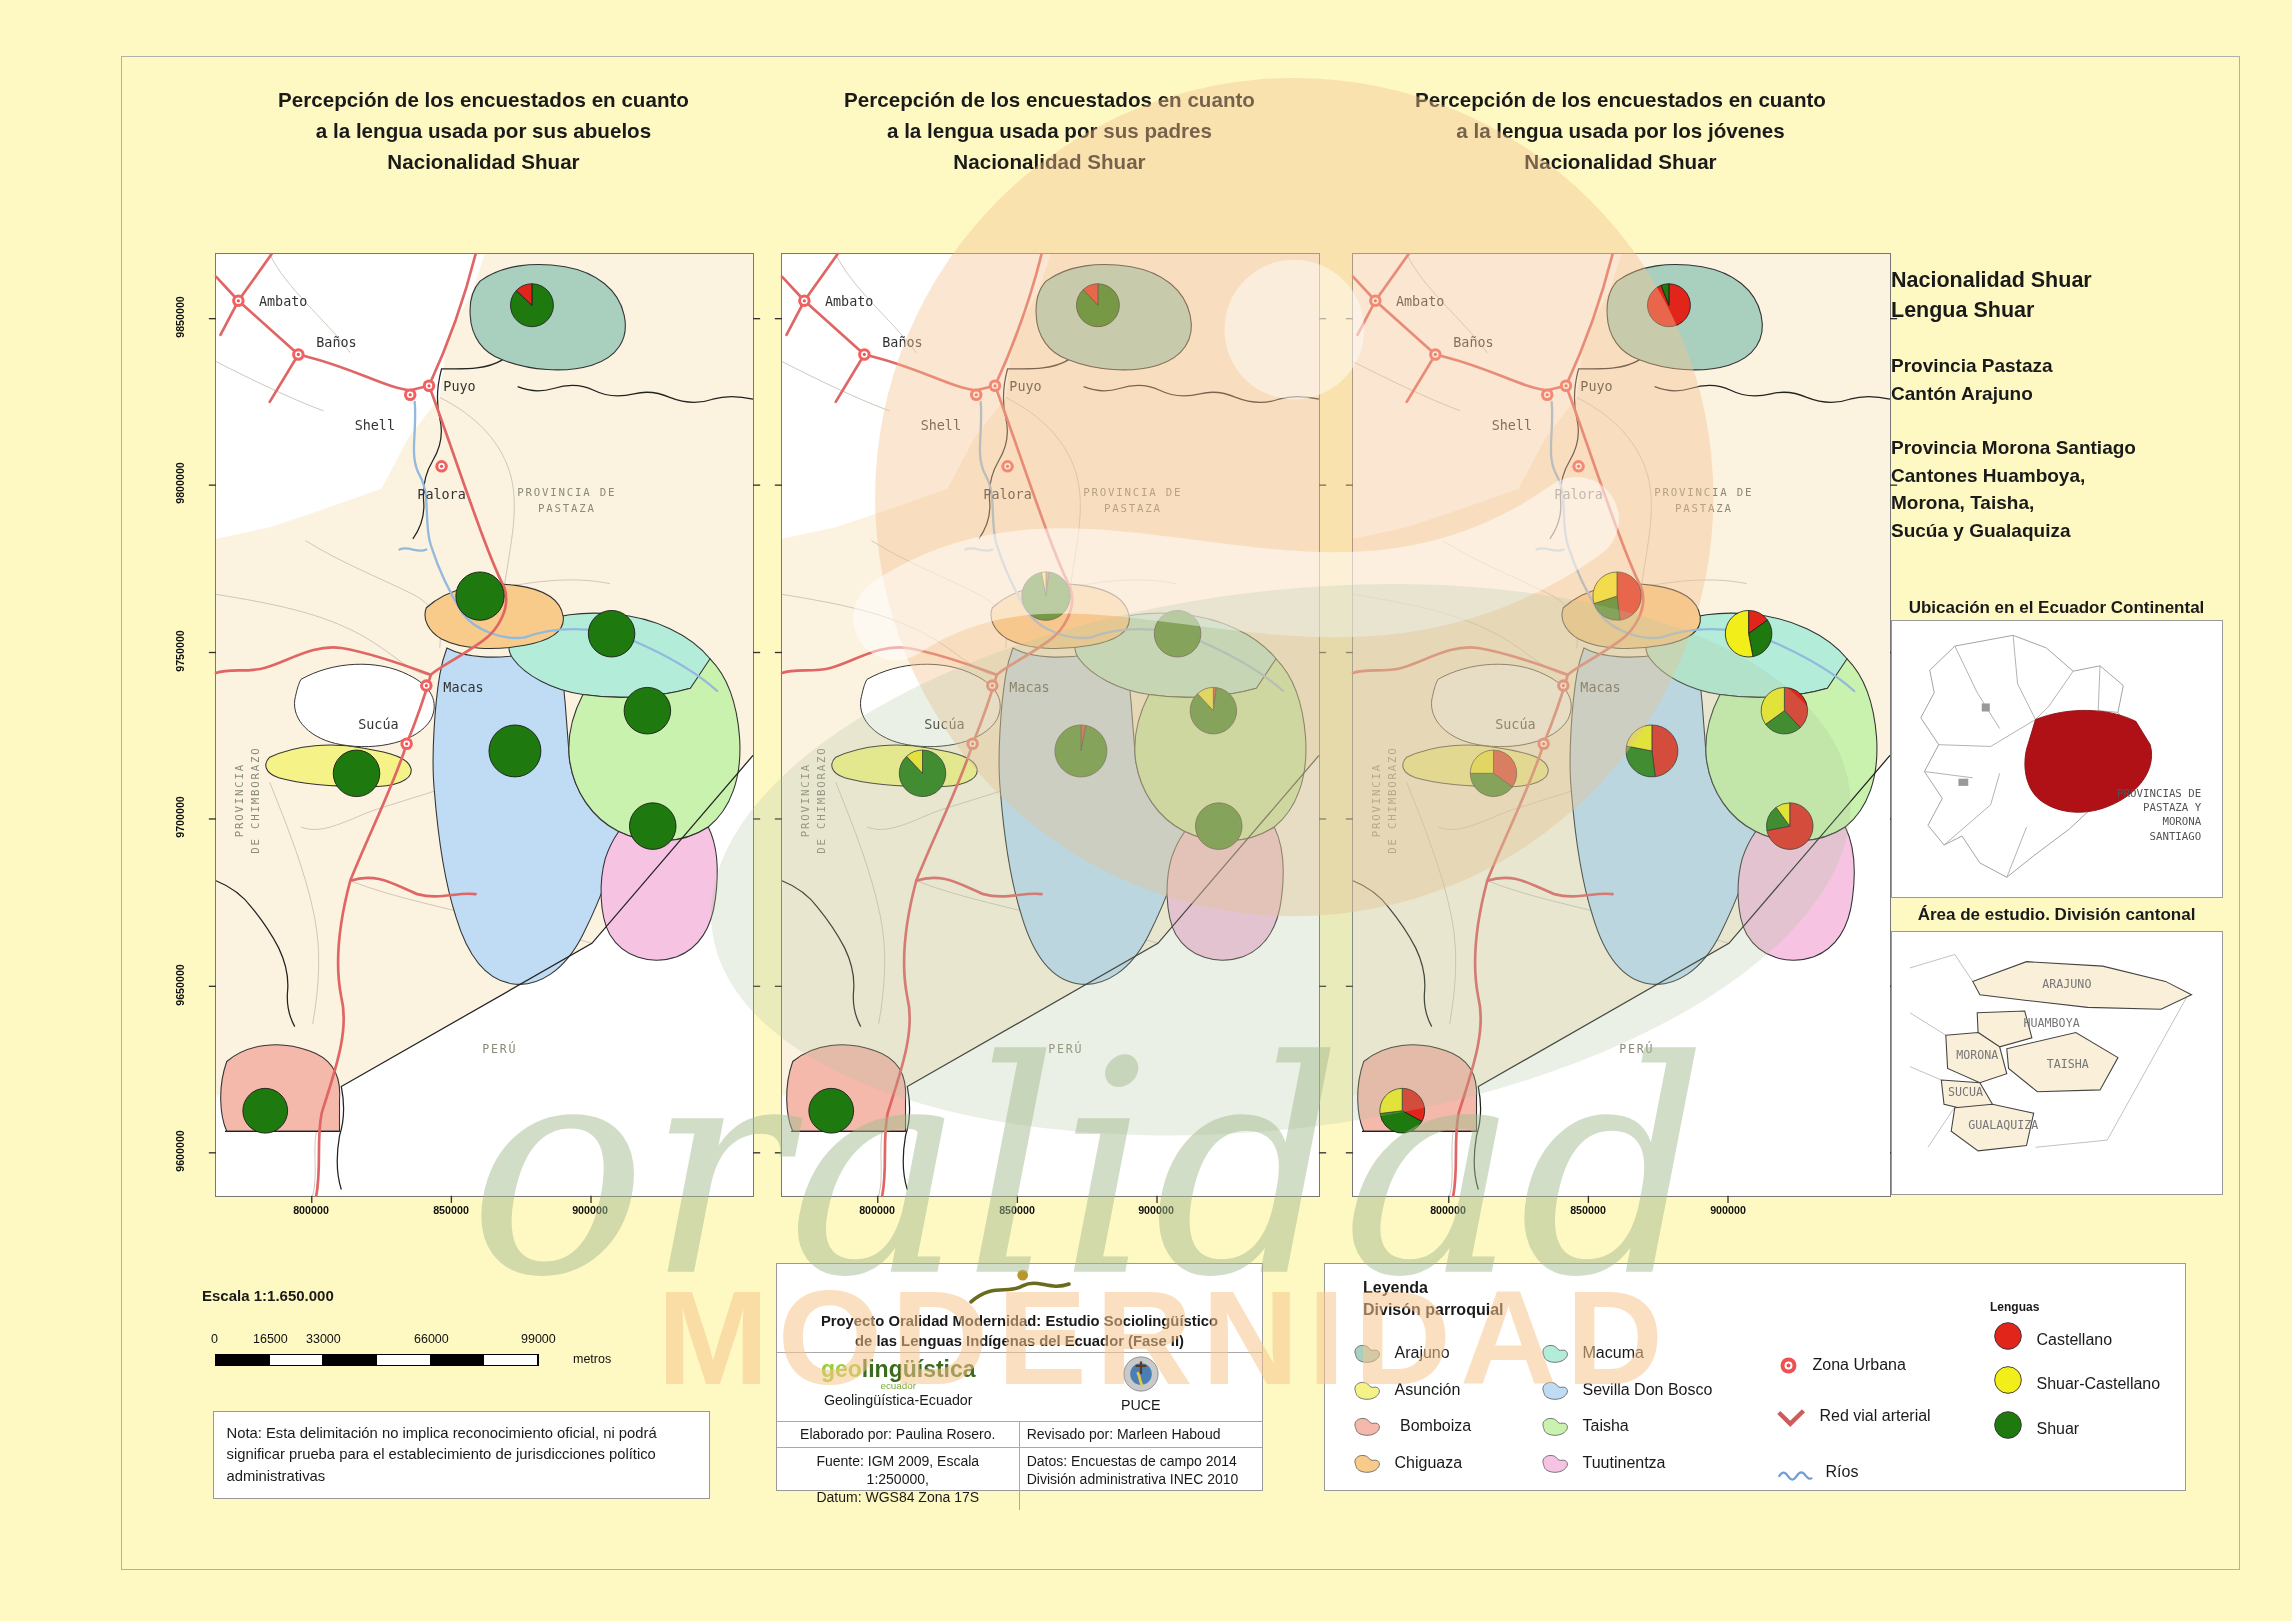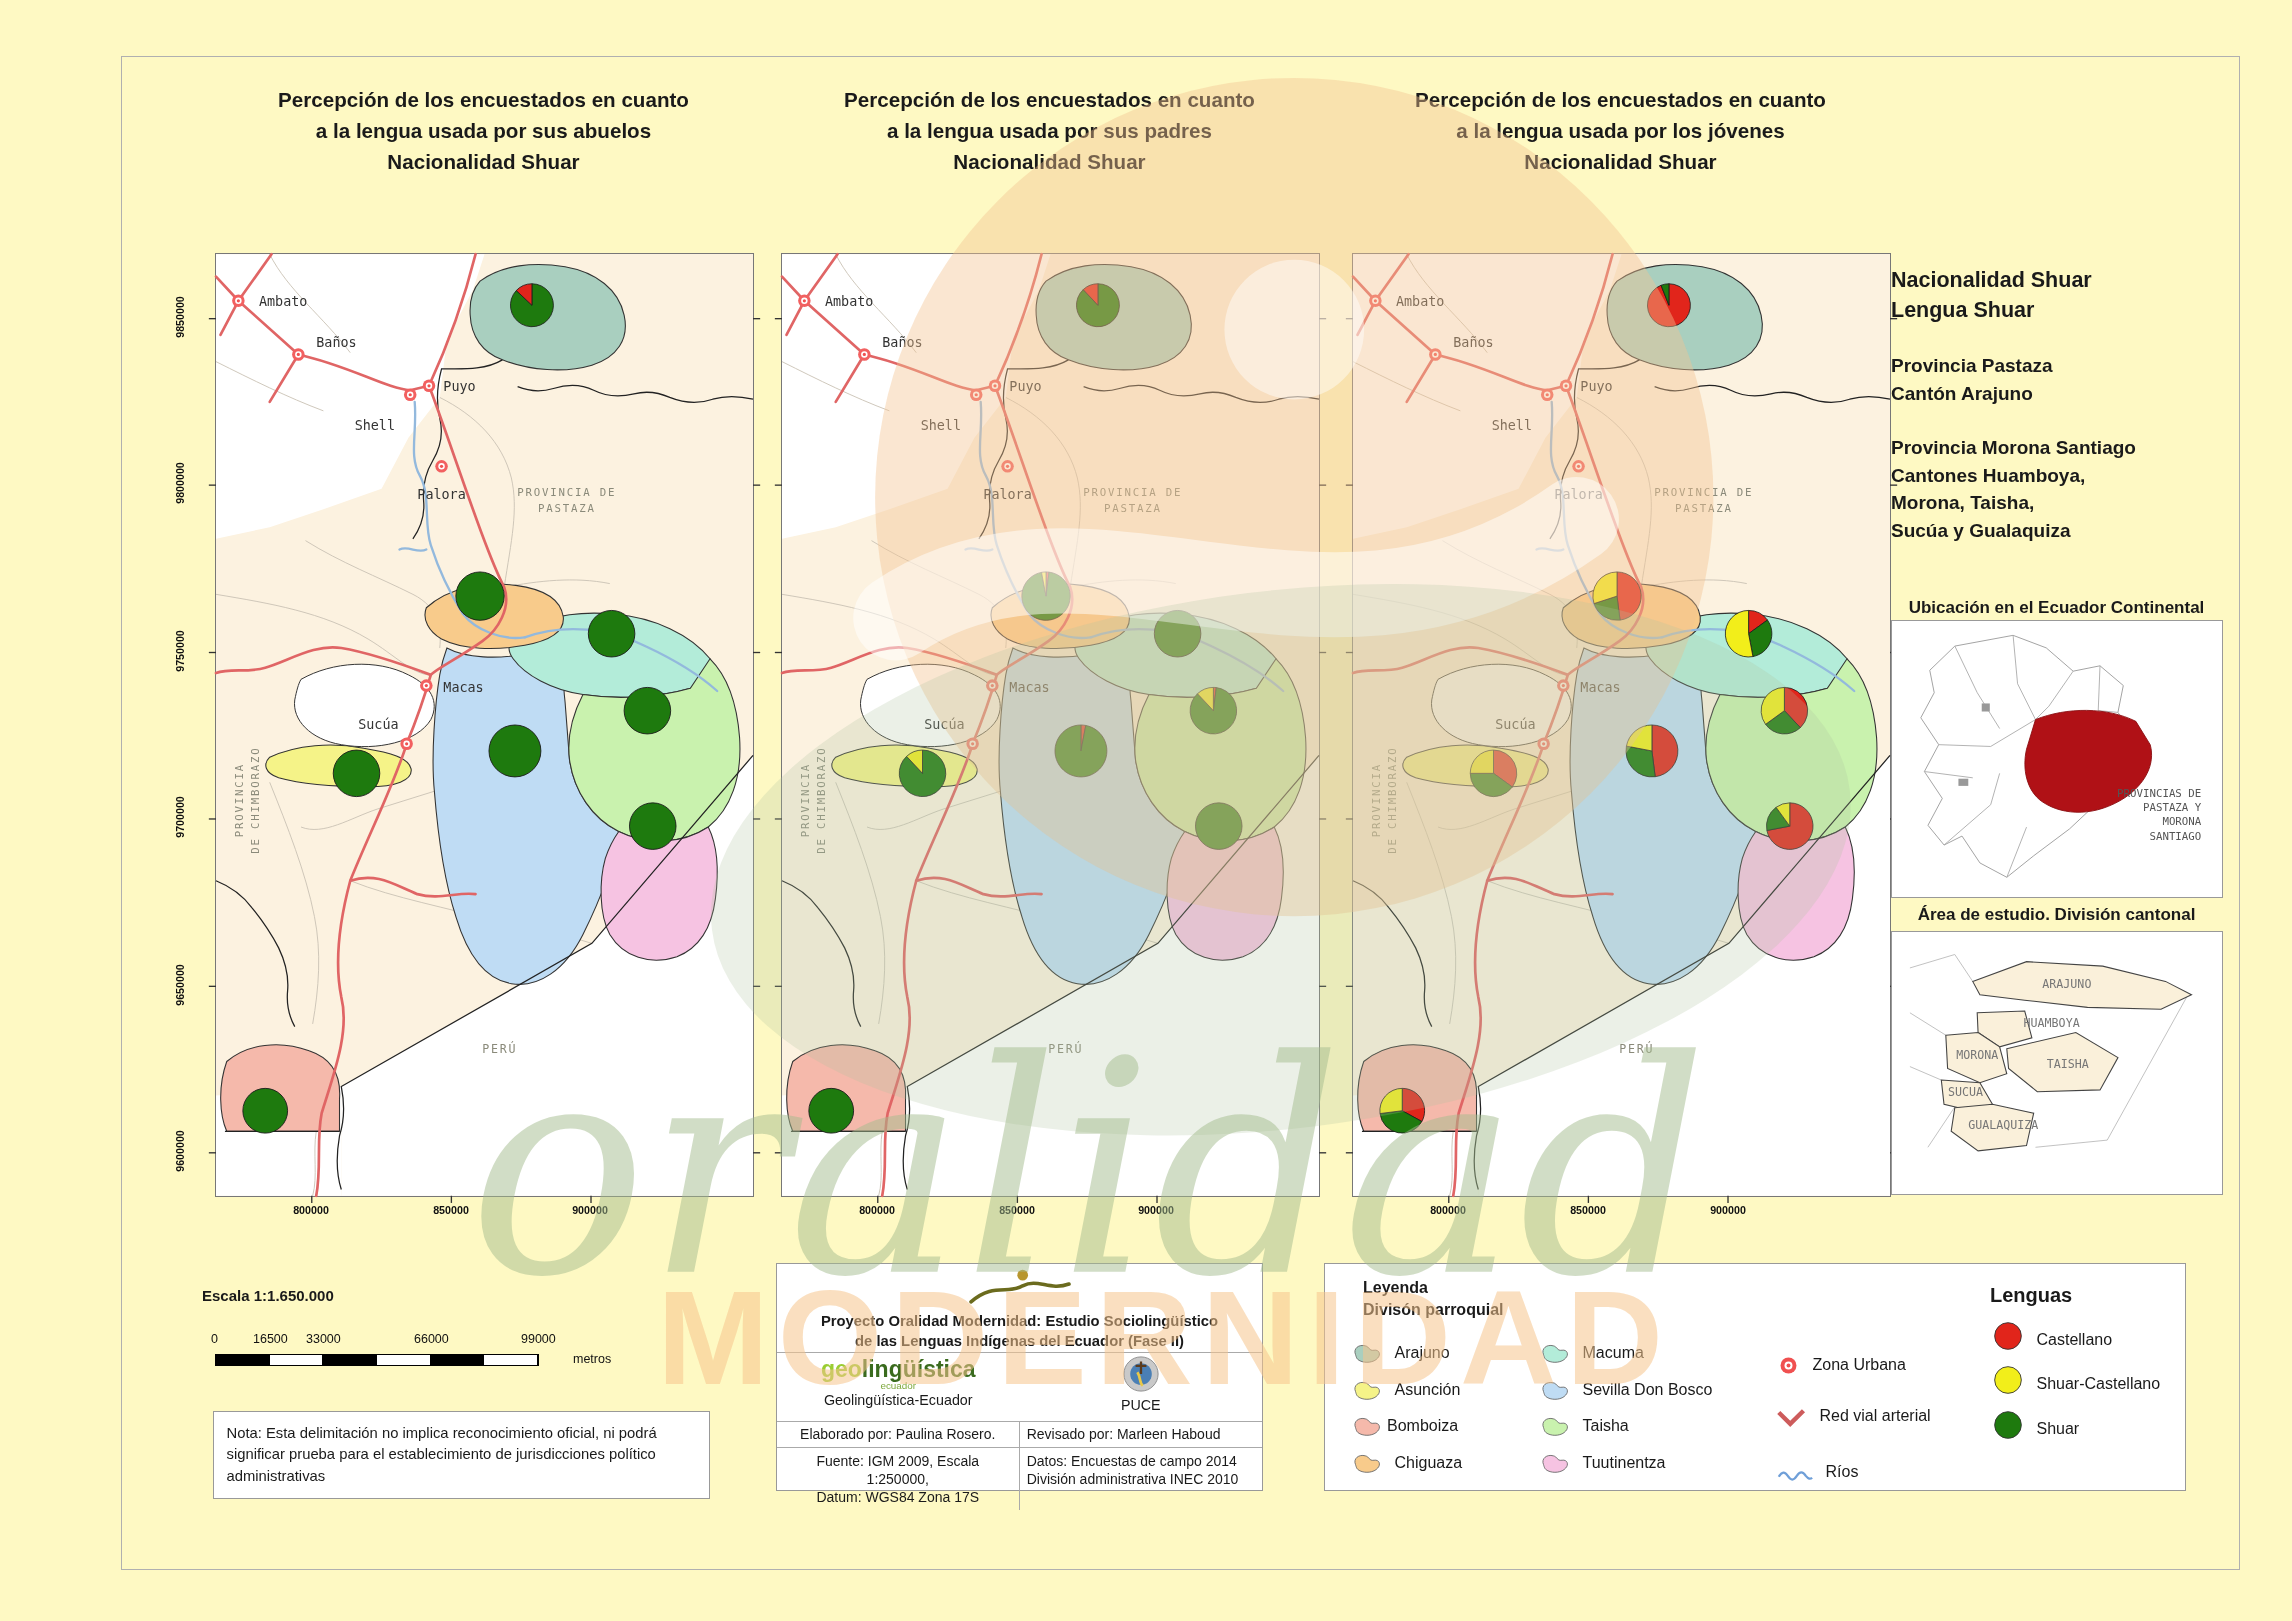--- a/index.html
+++ b/index.html
@@ -31,21 +31,21 @@
   .cr-logos{display:flex;border-top:0.9px solid #aaa;height:68px;}
   .cr-logos>div{flex:1;text-align:center;padding-top:3.6px;}
   .cr-cap{font-size:14.3px;margin-top:1.8px;}
   .cr-table{border-top:0.9px solid #aaa;display:grid;grid-template-columns:1fr 1fr;}
   .cr-cell{font-size:14px;padding:3.6px 7.2px;line-height:1.3;}
   .cr-cell.l{border-right:0.9px solid #aaa;text-align:center;}
   .cr-row2{border-top:0.9px solid #aaa;}
   .legendbox{position:absolute;left:1324px;top:1263px;width:860px;height:226px;border:0.9px solid #999;background:#fff;}
   .lg-title{position:absolute;left:38px;top:12.5px;font-size:16px;font-weight:bold;line-height:1.4;}
   .lg-item{position:absolute;font-size:16px;}
-  .lg-head{position:absolute;font-size:20px;font-weight:bold;}
+  .lg-head{position:absolute;font-size:12px;font-weight:bold;margin-top:16px;}
   .wm{position:absolute;left:0;top:0;pointer-events:none;}
   .geo-geo{color:#9acd32;font-weight:bold;font-size:23px;margin-top:34px;}
   .geo-rest{color:#3a6b1e;font-weight:bold;font-size:23px;}
   .geo-sub{color:#7da83c;font-size:9.9px;margin-top:-3.6px;}
 </style>
 </head>
 <body>
 
 <div class="sheet">
   <div class="frame"></div>
@@ -578,21 +578,21 @@
     <div class="lg-title"><span>Leyenda</span><br><span>Divisón parroquial</span></div>
     <div id="legend-items">
         <div class="lg-item" style="left: 27px; top: 79px;"><svg width="30" height="22.4" viewBox="0 0 34 25">
             <path d="M4,13 C1,6 8,1 15,3 C20,4 19,9 25,8 C31,7 33,13 29,17 C25,22 15,23 9,20 C5,18 5,16 4,13 Z" fill="#a9cfbf" stroke="#666"></path>
           </svg><span style="vertical-align:7.2px;margin-left:12.5px">Arajuno</span></div>
         <div class="lg-item" style="left: 27px; top: 116px;"><svg width="30" height="22.4" viewBox="0 0 34 25">
             <path d="M4,13 C1,6 8,1 15,3 C20,4 19,9 25,8 C31,7 33,13 29,17 C25,22 15,23 9,20 C5,18 5,16 4,13 Z" fill="#f5f388" stroke="#666"></path>
           </svg><span style="vertical-align:7.2px;margin-left:12.5px">Asunción</span></div>
         <div class="lg-item" style="left: 27px; top: 152px;"><svg width="30" height="22.4" viewBox="0 0 34 25">
             <path d="M4,13 C1,6 8,1 15,3 C20,4 19,9 25,8 C31,7 33,13 29,17 C25,22 15,23 9,20 C5,18 5,16 4,13 Z" fill="#f5b9ab" stroke="#666"></path>
-          </svg><span style="vertical-align:7.2px;margin-left:5px">Bomboiza</span></div>
+          </svg><span style="vertical-align:7.2px;margin-left:18px">Bomboiza</span></div>
         <div class="lg-item" style="left: 27px; top: 189px;"><svg width="30" height="22.4" viewBox="0 0 34 25">
             <path d="M4,13 C1,6 8,1 15,3 C20,4 19,9 25,8 C31,7 33,13 29,17 C25,22 15,23 9,20 C5,18 5,16 4,13 Z" fill="#f8cb8b" stroke="#666"></path>
           </svg><span style="vertical-align:7.2px;margin-left:12.5px">Chiguaza</span></div>
         <div class="lg-item" style="left: 215px; top: 79px;"><svg width="30" height="22.4" viewBox="0 0 34 25">
             <path d="M4,13 C1,6 8,1 15,3 C20,4 19,9 25,8 C31,7 33,13 29,17 C25,22 15,23 9,20 C5,18 5,16 4,13 Z" fill="#b3ecd9" stroke="#666"></path>
           </svg><span style="vertical-align:7.2px;margin-left:12.5px">Macuma</span></div>
         <div class="lg-item" style="left: 215px; top: 116px;"><svg width="30" height="22.4" viewBox="0 0 34 25">
             <path d="M4,13 C1,6 8,1 15,3 C20,4 19,9 25,8 C31,7 33,13 29,17 C25,22 15,23 9,20 C5,18 5,16 4,13 Z" fill="#bfdcf4" stroke="#666"></path>
           </svg><span style="vertical-align:7.2px;margin-left:12.5px">Sevilla Don Bosco</span></div>
         <div class="lg-item" style="left: 215px; top: 152px;"><svg width="30" height="22.4" viewBox="0 0 34 25">

